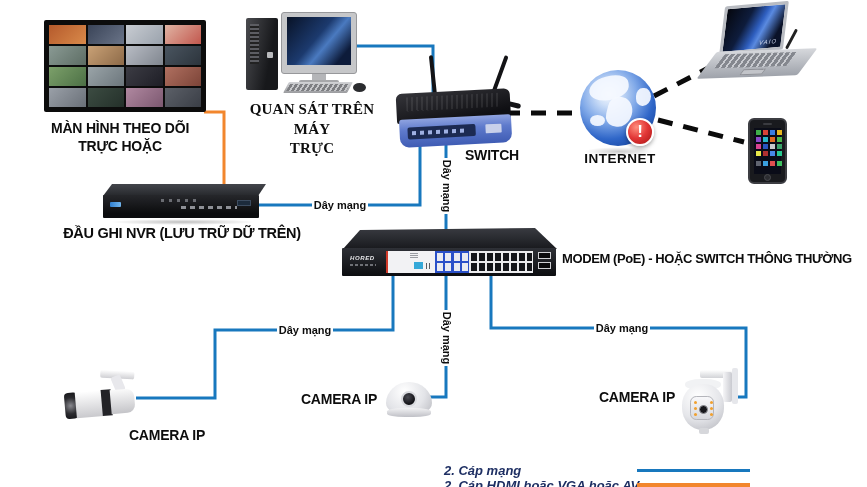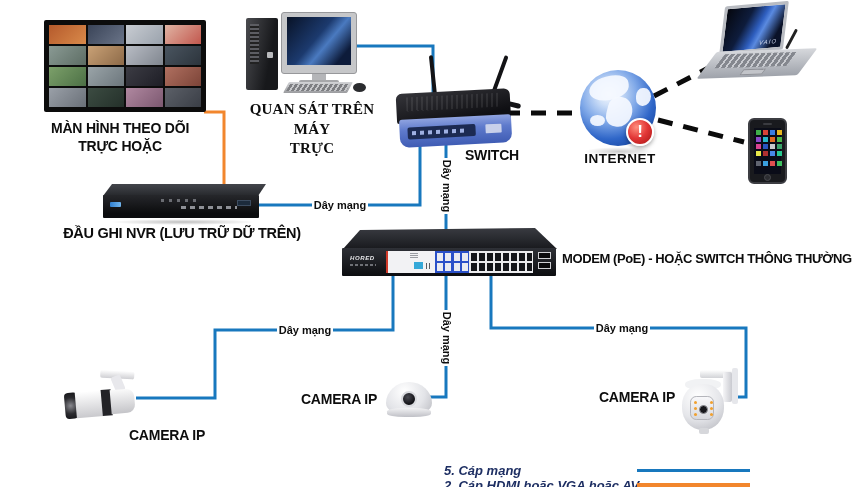--- a/index.html
+++ b/index.html
@@ -356,17 +356,17 @@
     <div class="cp-stub"></div>
   </div>
   <div class="lbl dev-label" style="left:592px;top:388px;width:90px;">CAMERA IP</div>
 
   <div class="lbl cable-label" style="left:312px;top:198px;">Dây mạng</div>
   <div class="lbl cable-label rot90" style="left:419px;top:179px;">Dây mạng</div>
   <div class="lbl cable-label" style="left:277px;top:323px;">Dây mạng</div>
   <div class="lbl cable-label rot90" style="left:419px;top:331px;">Dây mạng</div>
   <div class="lbl cable-label" style="left:594px;top:321px;">Dây mạng</div>
 
-  <div class="lbl legend-txt" style="left:444px;top:463px;font-size:13px;">5. Cáp mạng</div>
+  <div class="lbl legend-txt" style="left:444px;top:463px;font-size:13px;">2. Cáp mạng</div>
   <div class="lbl legend-txt" style="left:444px;top:478px;font-size:13px;">2. Cáp HDMI hoặc VGA hoặc AV</div>
   <div class="legend-line" style="left:637px;top:469px;height:3px;background:var(--c-net);"></div>
   <div class="legend-line" style="left:637px;top:483px;height:3.5px;background:var(--c-hdmi);"></div>
 </div>
 
 </body></html>

